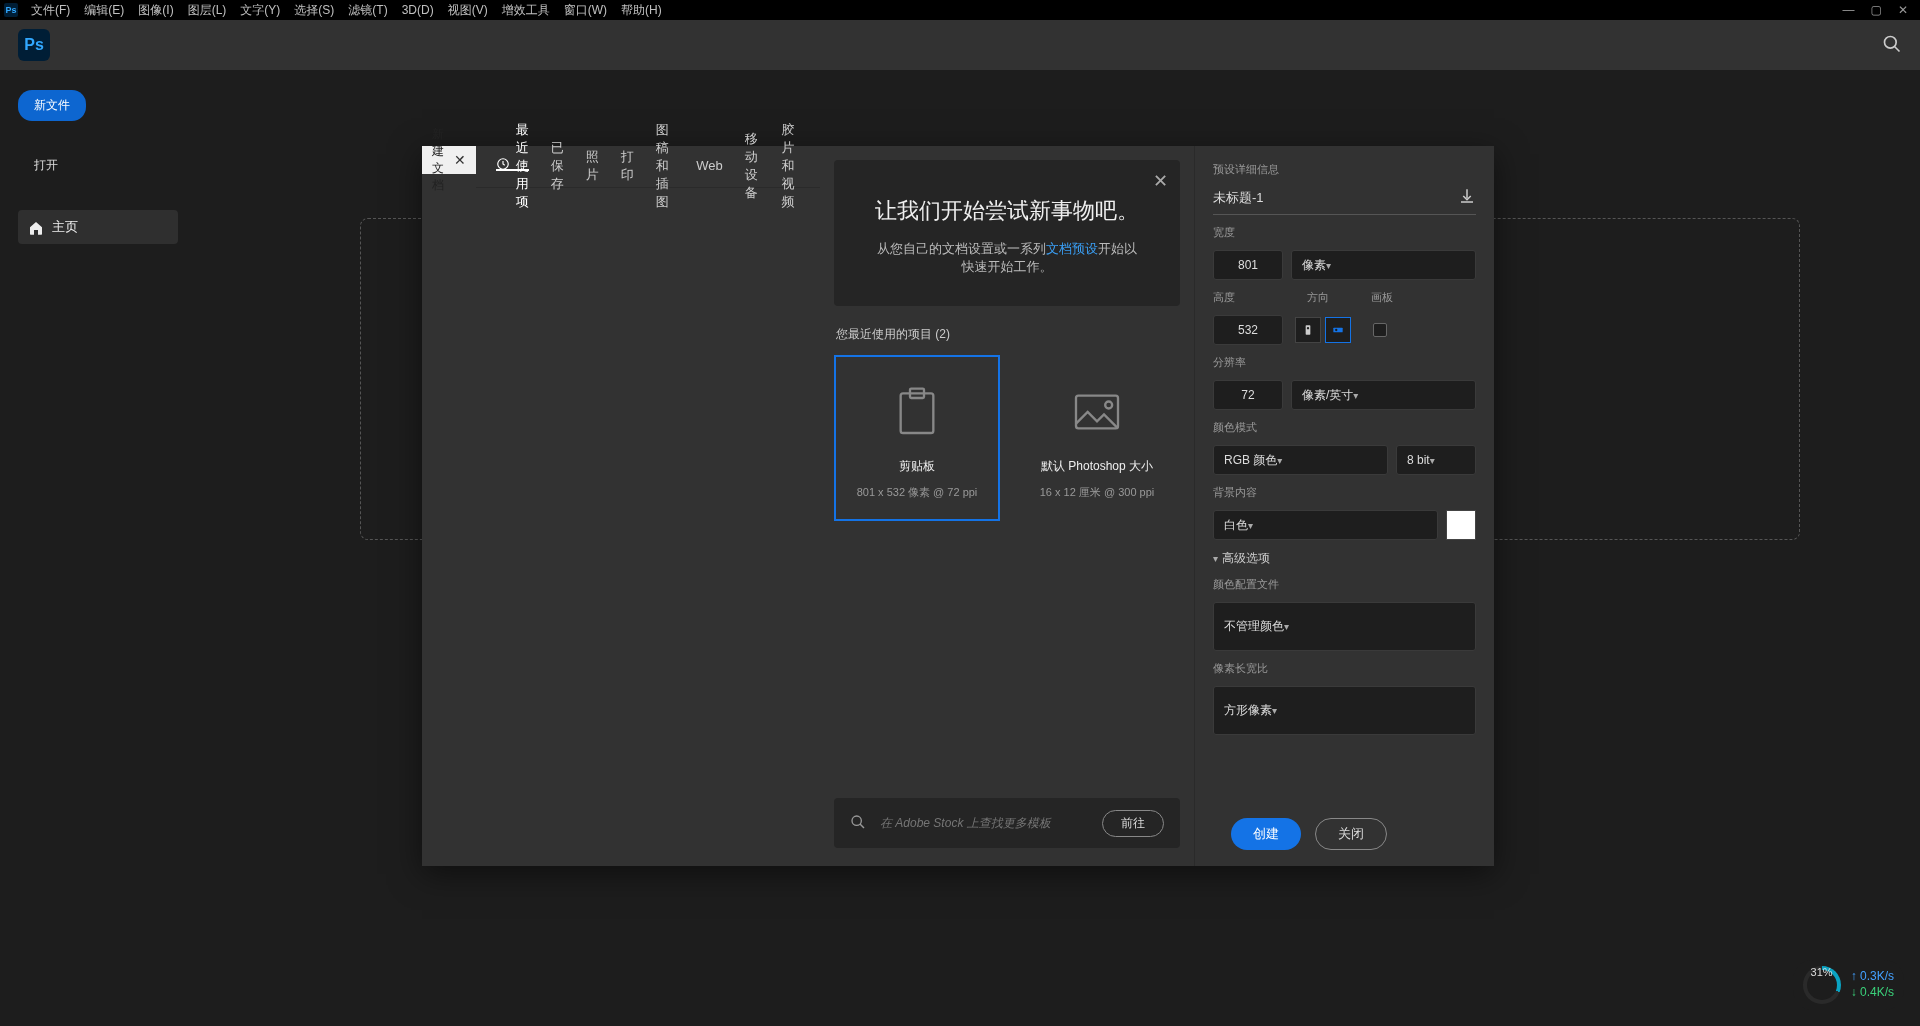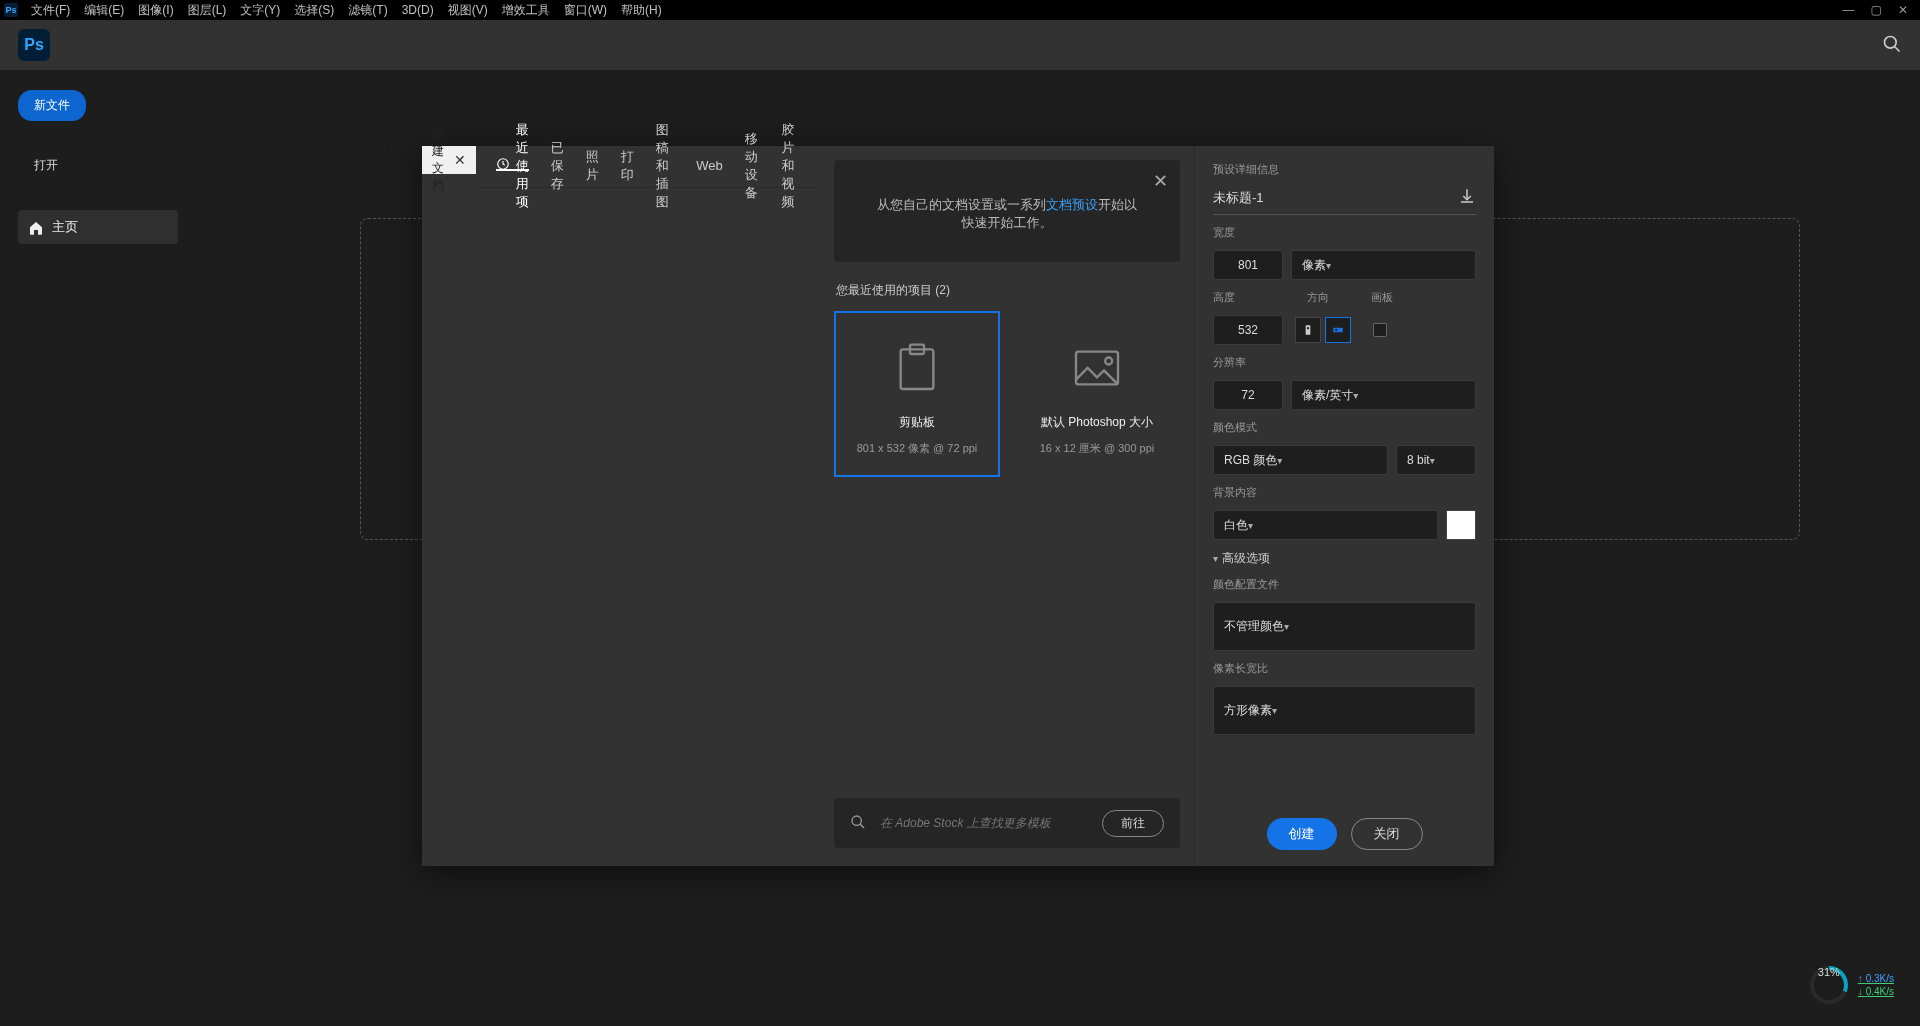--- a/index.html
+++ b/index.html
@@ -160,40 +160,40 @@
 .orient-btn{width:26px;height:26px;border:1px solid #444;background:#1e1e1e;
   display:flex;align-items:center;justify-content:center;cursor:pointer;}
 .orient-btn.active{border-color:#1473e6;}
 .orient-btn svg{width:14px;height:14px;}
 .chk{width:14px;height:14px;border:1px solid #666;background:#1e1e1e;border-radius:2px;}
 .color-swatch{width:30px;height:30px;background:#fff;border:1px solid #444;}
 .adv-toggle{display:flex;align-items:center;gap:4px;color:#ccc;cursor:pointer;font-size:12px;}
 
 
 .dialog-actions{
-  display:flex;gap:14px;justify-content:center;padding:16px 18px;
+  display:flex;gap:14px;justify-content:flex-start;padding:16px 18px;
 }
 .btn-primary{background:#1473e6;color:#fff;border:none;border-radius:16px;padding:7px 22px;font-size:13px;}
 .btn-secondary{background:transparent;color:#ddd;border:1px solid #888;border-radius:16px;padding:6px 22px;font-size:13px;}
 
 
 .netwidget{
   position:absolute;right:16px;bottom:16px;
   display:flex;align-items:center;gap:10px;
   background:rgba(30,30,30,.7);padding:6px 10px;border-radius:20px;
 }
 .ring{
   width:38px;height:38px;border-radius:50%;
   background:conic-gradient(#0aa3c2 0 31%, #2a2a2a 31% 100%);
   display:flex;align-items:flex-start;justify-content:center;color:#ddd;font-size:11px;
   position:relative;
 }
 .ring::after{content:'';position:absolute;inset:4px;border-radius:50%;background:#1d1d1d;}
 .ring span{position:relative;z-index:1;}
-.netstats{font-size:10px;color:#3ad17a;line-height:1.3;text-decoration:underline;}
+.netstats{font-size:12px;color:#3ad17a;line-height:1.3;}
 .netstats .up{color:#43a0ff;}
 
 .caret{font-size:10px;color:#aaa;}
 </style>
 </head>
 <body>
 
 <div class="menubar">
   <div class="ps-icon">Ps</div>
   <div class="menu-item">文件(F)</div>
@@ -275,20 +275,21 @@
       </div>
     <div class="dialog-tab">
         <span>胶片和视频</span>
       </div>
   </div>
 
   <div class="dialog-body">
     <div class="dialog-left">
       <div class="hero">
         <div class="hero-close">✕</div>
+        <h2>让我们开始尝试新事物吧。</h2>
         <p>
           <span>从您自己的文档设置或一系列</span><a href="#">文档预设</a><span>开始以快速开始工作。</span>
         </p>
       </div>
 
       <div class="recent-label">您最近使用的项目 (2)</div>
 
       <div class="preset-row">
         <div class="preset-card selected">
           <div class="preset-icon">

